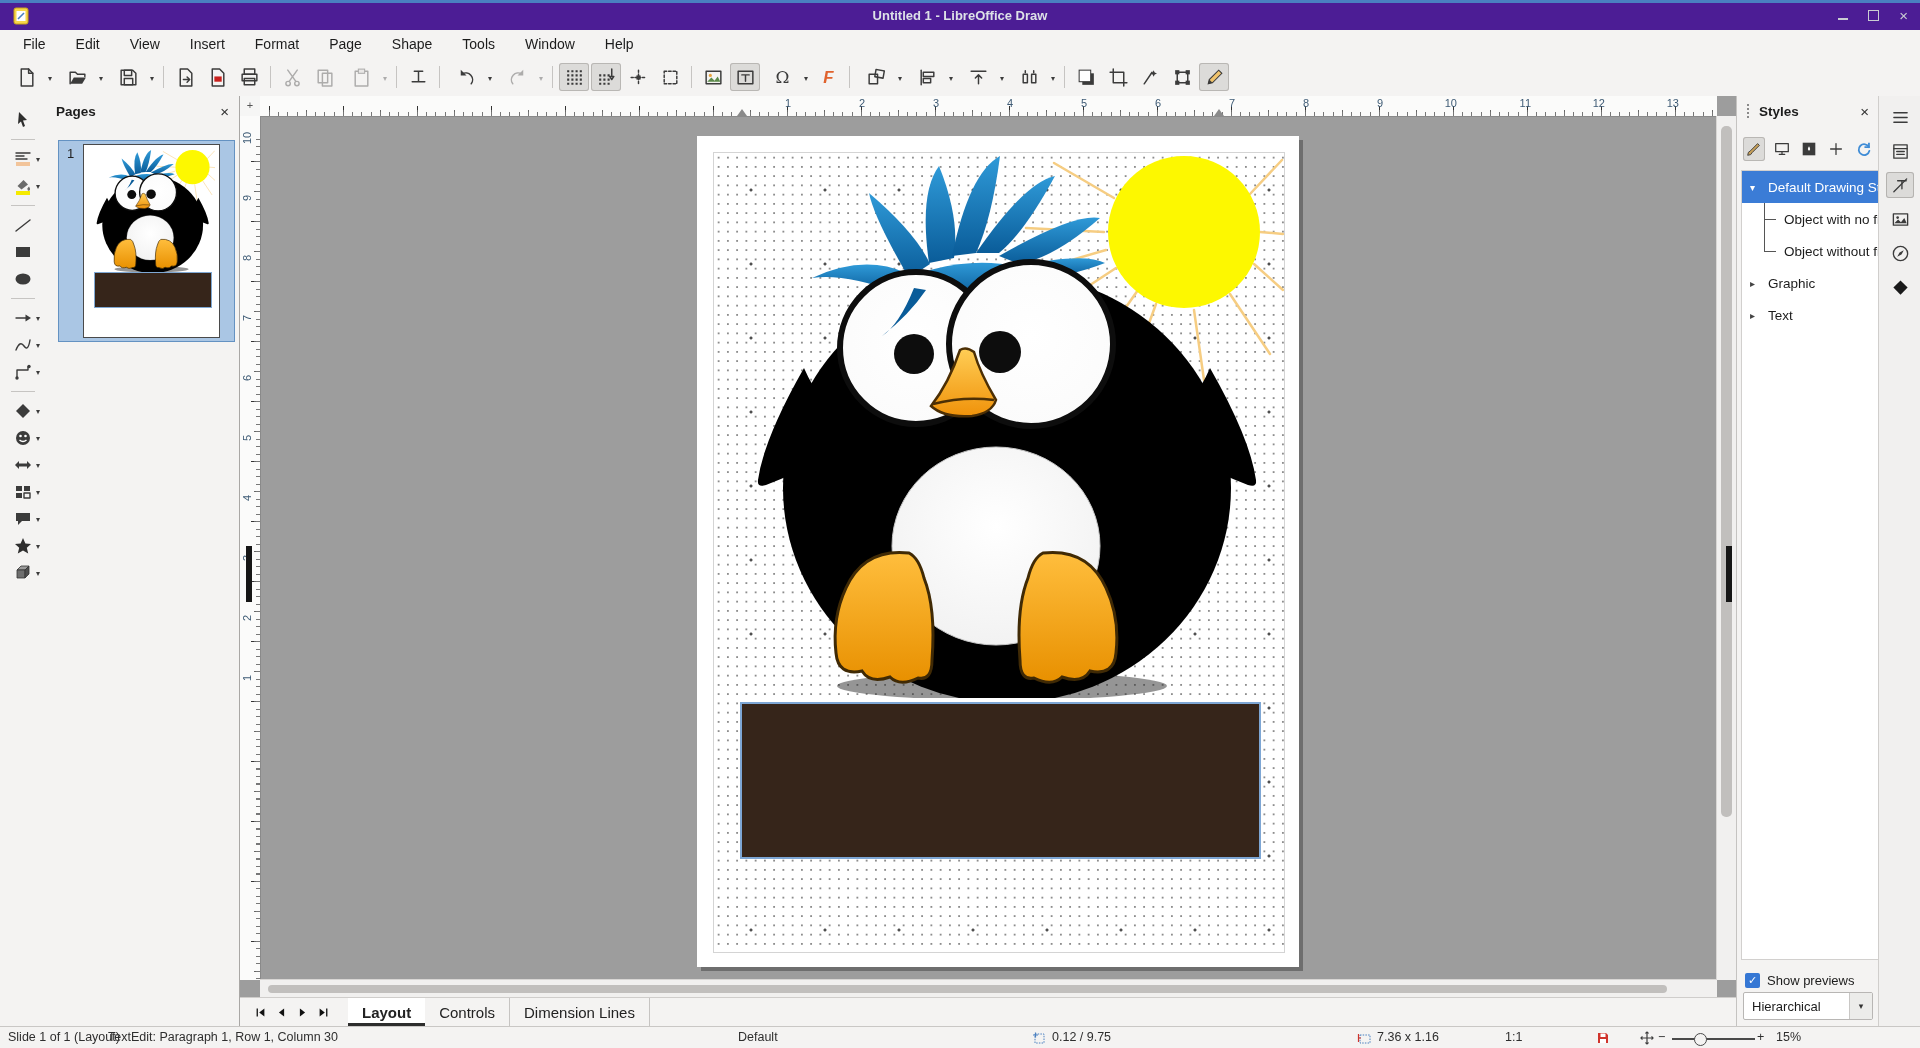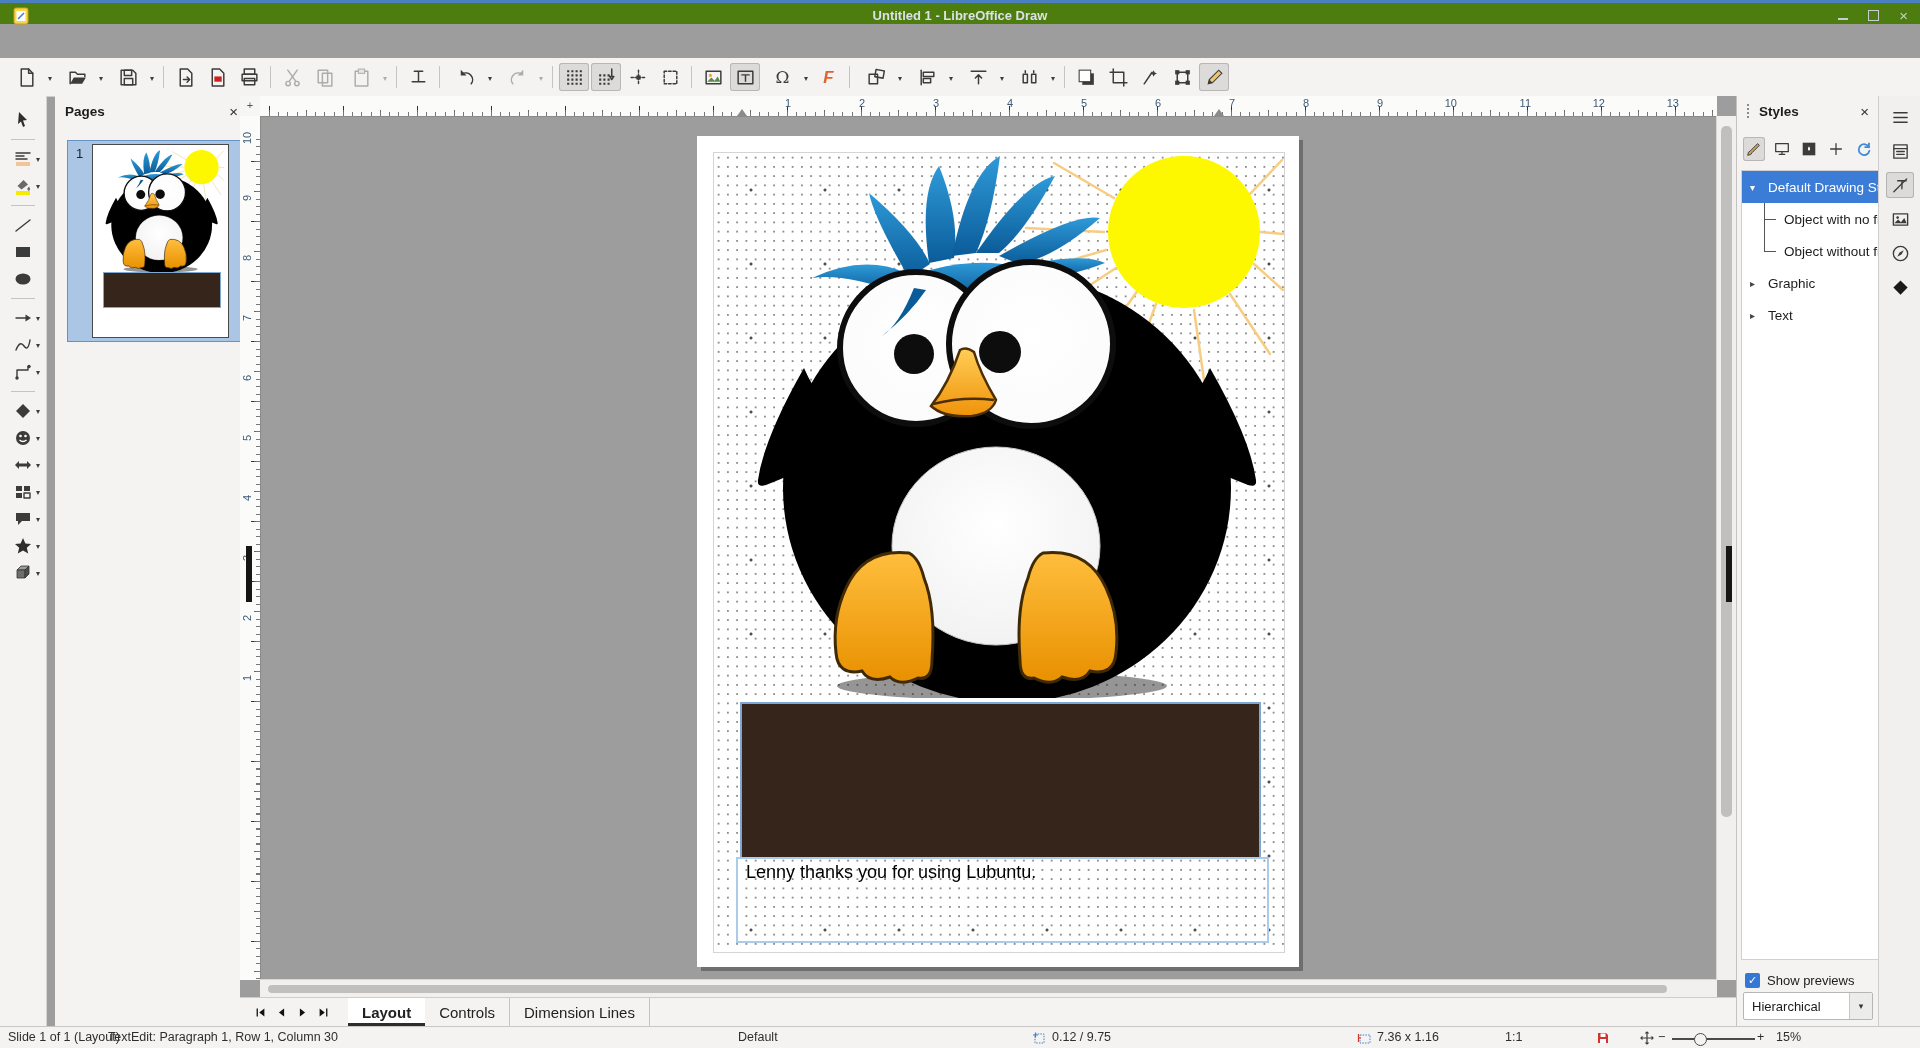--- a/index.html
+++ b/index.html
@@ -1,20 +1,20 @@
 <!DOCTYPE html>
 <html><head>
 <meta charset="utf-8">
 <style>
   html,body{margin:0;padding:0;background:#555;}
   #app{position:relative;width:1920px;height:1048px;background:#9d9d9d;font-family:"Liberation Sans",sans-serif;overflow:hidden;color:#1c1c1c;}
   svg{display:block;}
   .ic svg, .tb-btn svg{width:21px;height:21px;}
   
-  .titlebar{position:absolute;top:0;left:0;right:0;height:24px;background:#4d7c0f;}
+  .titlebar{position:absolute;top:0;left:0;right:0;height:36px;background:#4c1d95;}
   .titlebar::before{content:'';position:absolute;top:0;left:0;right:0;height:3px;background:#4a80c0;}
   .app-icon{position:absolute;left:12px;top:7px;width:18px;height:18px;}
   .title-text{position:absolute;left:0;right:0;top:8px;text-align:center;color:#dde1e7;font-size:13px;font-weight:bold;}
   .win-controls{position:absolute;right:12px;top:0;height:30px;display:flex;gap:20px;align-items:center;}
   .wc-min{width:10px;height:2px;background:#c9ccd2;margin-top:8px;}
   .wc-restore{width:9px;height:9px;border:1.5px solid #c9ccd2;}
   .wc-close{color:#c9ccd2;font-size:15px;line-height:1;}
   
   .menubar{position:absolute;top:30px;left:0;right:0;height:28px;background:#f4f3f2;display:flex;align-items:center;padding-left:8px;}
   .menu-item{padding:0 15px;font-size:14px;line-height:28px;color:#1c1c1c;}
@@ -29,21 +29,21 @@
   .tb-btn.sep::before{content:'';width:1px;height:22px;background:#c6c4c2;margin:auto;}
   
   .main{position:absolute;top:96px;left:0;width:1920px;height:930px;}
   .left-tools{position:absolute;left:0;top:0;bottom:0;width:46px;background:#f4f3f2;border-right:1px solid #d5d3d1;display:flex;flex-direction:column;align-items:center;padding-top:10px;}
   .lt-btn{width:36px;height:27px;display:flex;align-items:center;justify-content:center;position:relative;flex:0 0 auto;}
   .lt-btn svg{width:20px;height:20px;}
   .lt-btn.dropdown::after{content:'▾';font-size:8px;color:#3c3c3c;position:absolute;right:1px;top:10px;}
   .lt-btn.sep{height:12px;}
   .lt-btn.sep::before{content:'';height:1px;width:24px;background:#c6c4c2;margin:auto;}
   
-  .pages{position:absolute;left:55px;top:0;bottom:0;width:193px;background:#f4f3f2;border-right:1px solid #a9a7a5;}
+  .pages{position:absolute;left:46px;top:0;bottom:0;width:193px;background:#f4f3f2;border-right:1px solid #a9a7a5;}
   .panel-header{height:30px;display:flex;align-items:center;padding:0 10px;font-size:13.5px;font-weight:bold;}
   .panel-close{margin-left:auto;font-size:15px;font-weight:normal;color:#333;}
   .thumb-sel{position:absolute;left:12px;top:44px;width:175px;height:200px;background:#aac6e4;border:1px solid #6492c2;}
   .thumb-num{position:absolute;left:8px;top:5px;font-size:13px;color:#222;}
   .thumb-page{position:absolute;left:24px;top:3px;width:135px;height:192px;background:#fff;border:1px solid #4a4a4a;overflow:hidden;}
   .mini-scene{position:absolute;left:5px;top:1px;width:126px;height:126px;}
   .mini-brown{position:absolute;left:10px;top:127px;width:116px;height:34px;background:#36251a;border:1px solid #7fa8d3;}
   
   .canvas{position:absolute;left:240px;top:0;bottom:0;width:1496px;background:#9d9d9d;}
   .corner{position:absolute;left:0;top:0;width:20px;height:20px;background:#f6f6f5;border-right:1px solid #9a9a9a;border-bottom:1px solid #9a9a9a;font-size:11px;color:#555;text-align:center;line-height:18px;}
@@ -204,20 +204,33 @@
         </svg>
     </span>
     <span class="title-text">Untitled 1 - LibreOffice Draw</span>
     <span class="win-controls">
       <span class="wc-min"></span>
       <span class="wc-restore"></span>
       <span class="wc-close">×</span>
     </span>
   </div>
 
+  <div class="menubar">
+
+  <span class="menu-item">File</span>
+      <span class="menu-item">Edit</span>
+      <span class="menu-item">View</span>
+      <span class="menu-item">Insert</span>
+      <span class="menu-item">Format</span>
+      <span class="menu-item">Page</span>
+      <span class="menu-item">Shape</span>
+      <span class="menu-item">Tools</span>
+      <span class="menu-item">Window</span>
+      <span class="menu-item">Help</span>
+    </div>
 
   <div class="toolbar">
 
       <div class="tb-btn dropdown">
         <span class="ic">
           <svg viewBox="0 0 20 20">
             <path d="M5 2 h7 l4 4 v12 h-11 z" stroke="#3b3b3b" fill="none" stroke-width="1.4" stroke-linecap="round" stroke-linejoin="round"></path>
             <path d="M12 2 v4 h4" stroke="#3b3b3b" fill="none" stroke-width="1.4" stroke-linecap="round" stroke-linejoin="round"></path>
           </svg>
         </span>
@@ -731,23 +744,20 @@
             <span class="vn">1</span>
           </div>
       </div>
       <div class="work">
         <div class="page">
           <div class="margin-grid"></div>
           <svg class="scene" viewBox="0 0 560 560">
               <use href="#scene"></use>
             </svg>
           <div class="brown-rect"></div>
-          <div class="text-box">
-            <span>Lenny thanks you for using Lubuntu.</span>
-          </div>
         </div>
       </div>
       <div class="vsb">
           <div class="vsb-thumb"></div>
         </div>
       <div class="hsb">
           <div class="hsb-thumb"></div>
         </div>
       <div class="grip-l"></div>
       <div class="grip-r"></div>

